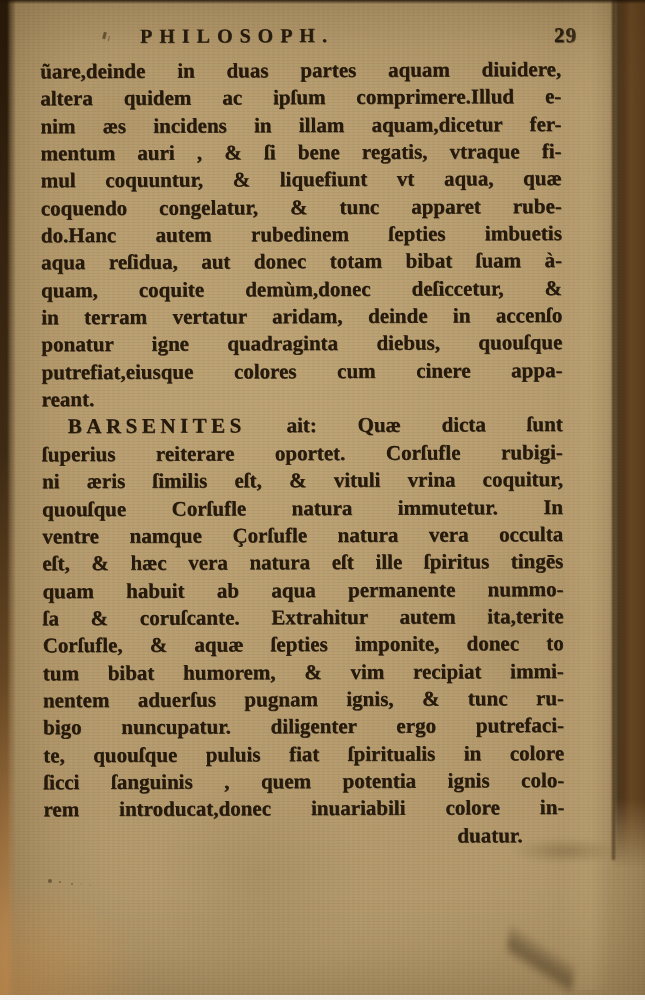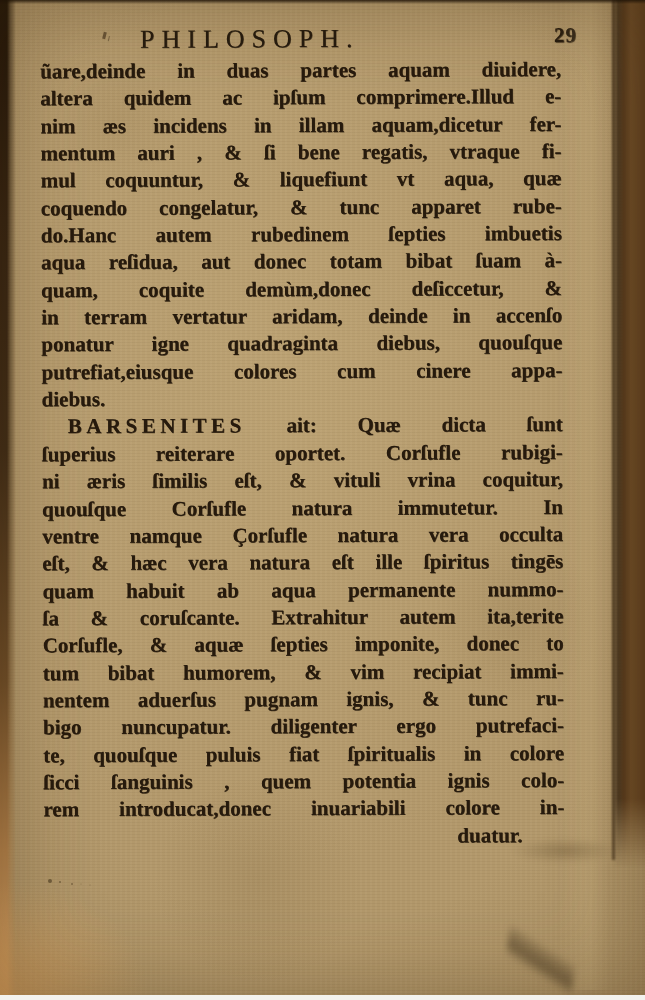--- a/index.html
+++ b/index.html
@@ -59,21 +59,21 @@
     filter:blur(2px);
   }
   
   .specks{position:absolute;left:48px;top:879px;width:4px;height:4px;border-radius:50%;background:rgba(50,35,15,0.5);pointer-events:none;
     box-shadow:10px 1px 0 -1px rgba(50,35,15,0.42), 22px 3px 0 -1px rgba(50,35,15,0.40), 31px 3px 0 -1.5px rgba(50,35,15,0.38), 40px 4px 0 -1.5px rgba(50,35,15,0.35);}
   .speck-top{position:absolute;left:103px;top:32px;width:3px;height:7px;background:rgba(45,30,12,0.55);transform:rotate(14deg);pointer-events:none;box-shadow:5px 2px 0 -1px rgba(45,30,12,0.4);}
 
   .content{position:absolute;inset:0;transform:rotate(-0.25deg);}
   .running-header{position:absolute;left:0;top:24px;width:645px;height:30px;color:#241a0e;}
   .header-title{
-    position:absolute;left:142px;top:0;font-size:26px;font-weight:400;letter-spacing:7px;
+    position:absolute;left:142px;top:0;font-size:20px;font-weight:700;letter-spacing:7px;
     text-shadow:0.5px 0.5px 0.6px rgba(30,20,8,0.65);
   }
   .page-number{
     position:absolute;left:556px;top:0;font-size:21px;font-weight:900;letter-spacing:1px;
     text-shadow:0.7px 0.7px 0.8px rgba(30,20,8,0.8);
   }
   .body-text{position:absolute;left:42px;top:57px;width:521px;color:#261a0d;}
   .line{
     height:27.35px;font-size:21px;line-height:27.35px;font-weight:700;
     text-align:justify;text-align-last:justify;word-spacing:0.06em;
@@ -104,21 +104,21 @@
         <div class="line"><span>nim æs incidens in illam aquam,dicetur fer-</span></div>
         <div class="line"><span>mentum auri , &amp; ſi bene regatis, vtraque fi-</span></div>
         <div class="line"><span>mul coquuntur, &amp; liquefiunt vt aqua, quæ</span></div>
         <div class="line"><span>coquendo congelatur, &amp; tunc apparet rube-</span></div>
         <div class="line"><span>do.Hanc autem rubedinem ſepties imbuetis</span></div>
         <div class="line"><span>aqua reſidua, aut donec totam bibat ſuam à-</span></div>
         <div class="line"><span>quam, coquite demùm,donec deſiccetur, &amp;</span></div>
         <div class="line"><span>in terram vertatur aridam, deinde in accenſo</span></div>
         <div class="line"><span>ponatur igne quadraginta diebus, quouſque</span></div>
         <div class="line"><span>putrefiat,eiusque colores cum cinere appa-</span></div>
-        <div class="line left"><span>diebus.</span></div>
+        <div class="line left"><span>reant.</span></div>
         <div class="line indent"><span class="caps-spaced">BARSENITES</span><span> ait: Quæ dicta ſunt</span></div>
         <div class="line"><span>ſuperius reiterare oportet. Corſufle rubigi-</span></div>
         <div class="line"><span>ni æris ſimilis eſt, &amp; vituli vrina coquitur,</span></div>
         <div class="line"><span>quouſque Corſufle natura immutetur. In</span></div>
         <div class="line"><span>ventre namque Çorſufle natura vera occulta</span></div>
         <div class="line"><span>eſt, &amp; hæc vera natura eſt ille ſpiritus tingēs</span></div>
         <div class="line"><span>quam habuit ab aqua permanente nummo-</span></div>
         <div class="line"><span>ſa &amp; coruſcante. Extrahitur autem ita,terite</span></div>
         <div class="line"><span>Corſufle, &amp; aquæ ſepties imponite, donec to</span></div>
         <div class="line"><span>tum bibat humorem, &amp; vim recipiat immi-</span></div>

